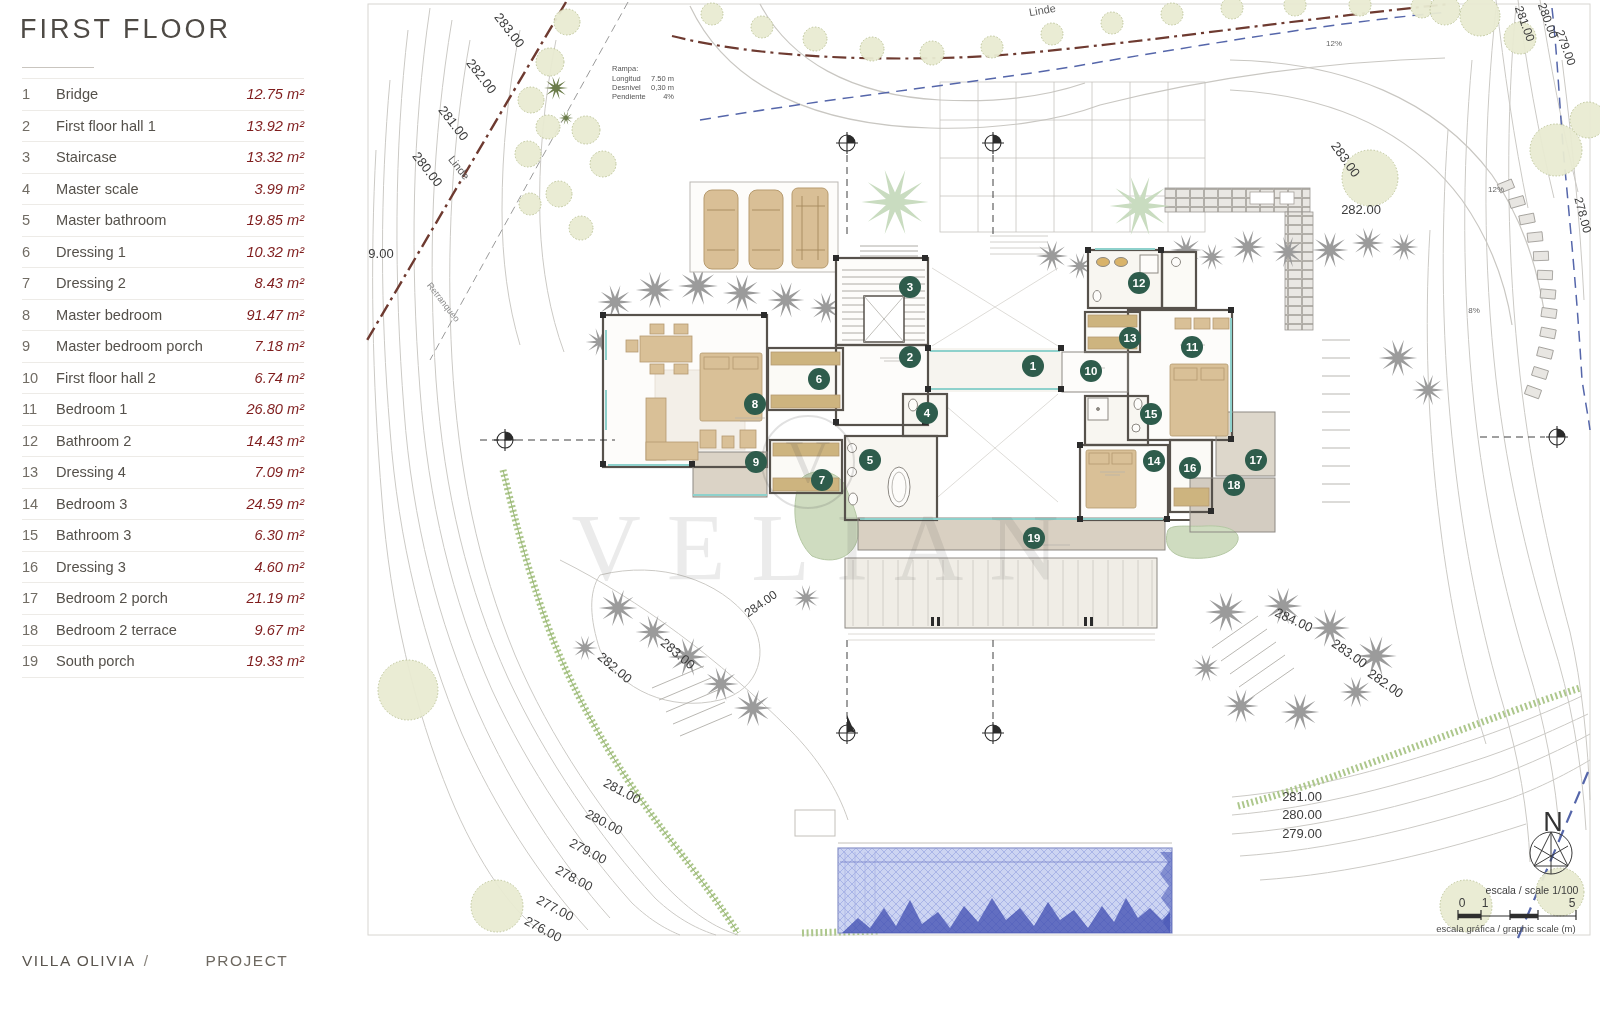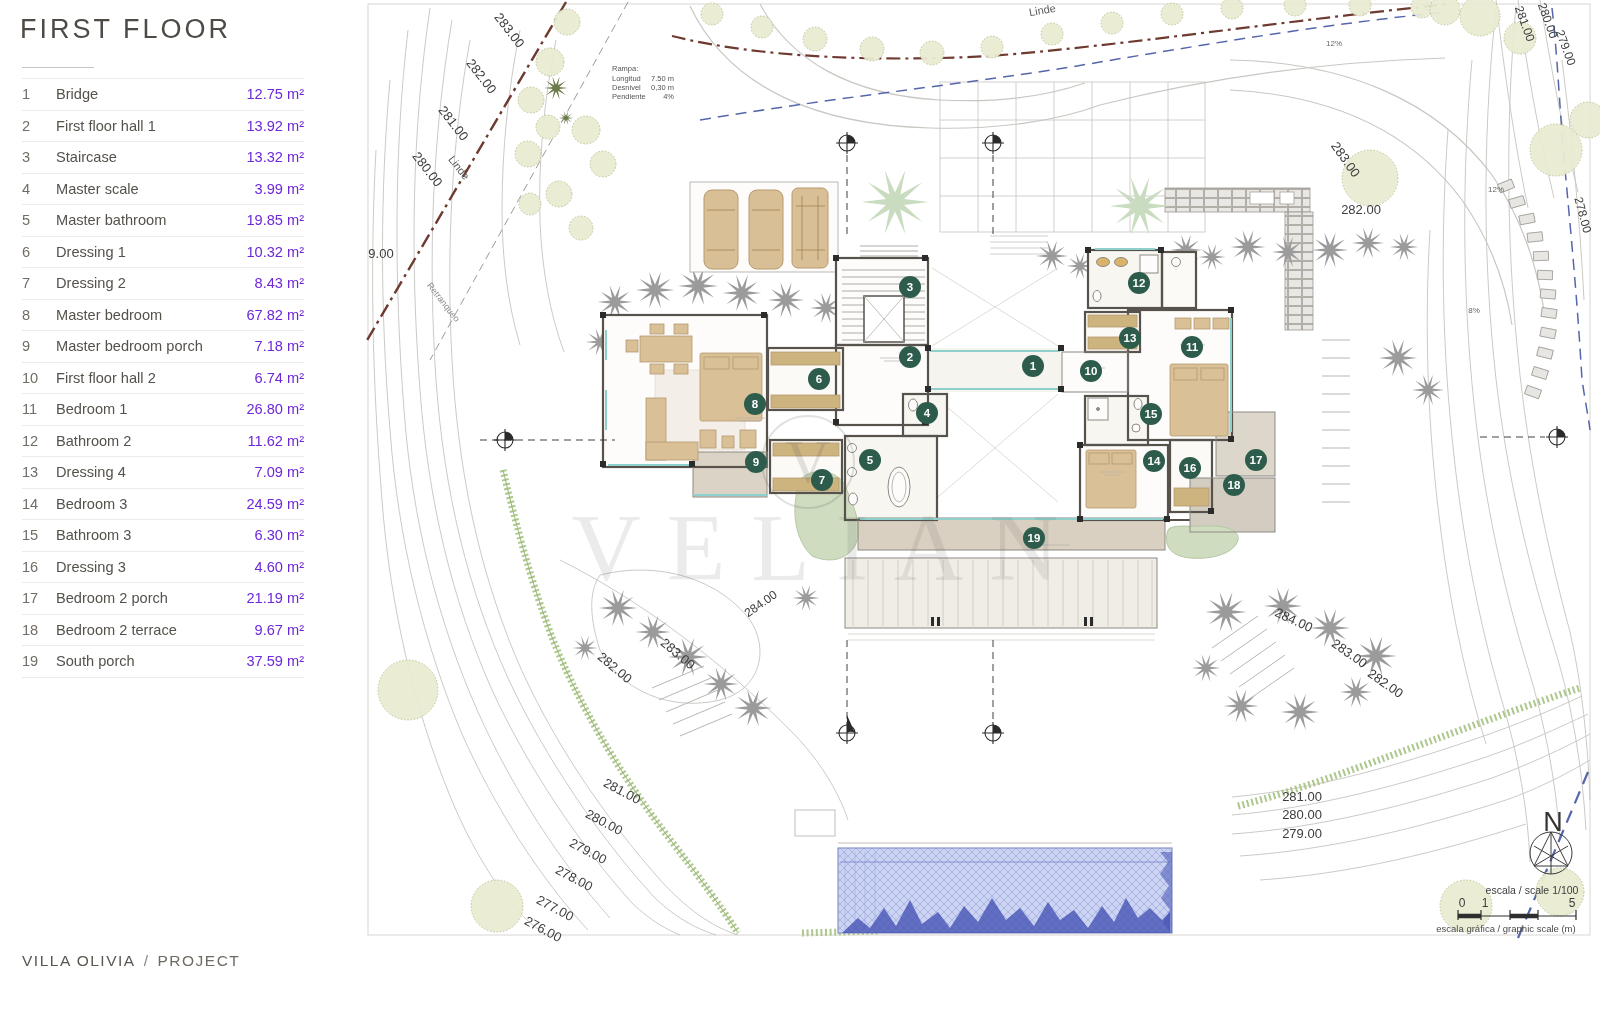--- a/index.html
+++ b/index.html
@@ -6,24 +6,24 @@
   body{width:1600px;height:1033px;position:relative;overflow:hidden;
        font-family:"Liberation Sans",sans-serif;color:#55514b;}
   #panel{position:absolute;left:0;top:0;width:360px;z-index:5;}
   #page-title{margin:14px 0 4px 20px;font-size:27px;font-weight:400;letter-spacing:3px;color:#4e4a45;}
   #title-rule{width:72px;border:none;border-top:1px solid #c9c5bf;margin:22px 0 10px 22px;}
   #legend{margin:0 0 0 22px;width:282px;border-top:1px solid #edebe7;}
   .lrow{display:flex;align-items:center;padding:7px 0 7.5px 0;border-bottom:1px solid #edebe7;
         font-size:14.6px;color:#55514b;}
   .lrow .num{width:34px;color:#716c64;}
   .lrow .nm{flex:1;}
-  .lrow .ar{color:#6d28d9;}
+  .lrow .ar{color:#7f1d1d;font-style:italic;}
   #footer{position:absolute;left:22px;top:952px;font-size:15.5px;letter-spacing:1.5px;color:#5b564f;z-index:5;}
   #footer .sep{color:#8a857d;padding:0 8px;font-weight:300;}
-  #footer .sec{color:#6e6961;}
+  #footer .sec{color:#6e6961;margin-left:48px;}
   svg{position:absolute;left:0;top:0;}
   svg text{font-family:"Liberation Sans",sans-serif;}
   .tn{fill:#555;}
   .wm{font-family:"Liberation Serif",serif;font-size:96px;letter-spacing:26px;fill:rgba(70,70,70,0.11);}
   .wmV{font-family:"Liberation Serif",serif;font-size:62px;fill:rgba(70,70,70,0.14);}
   .north{font-size:27px;font-weight:300;fill:#333;}
   .sc1{font-size:10.5px;fill:#3c3c3c;}
   .sc2{font-size:9.5px;fill:#4a4a4a;}
   .sctick{font-size:12px;fill:#3c3c3c;}
 </style>
@@ -65,41 +65,41 @@
         <span class="ar">10.32 m²</span>
       </div>
       <div class="lrow">
         <span class="num">7</span>
         <span class="nm">Dressing 2</span>
         <span class="ar">8.43 m²</span>
       </div>
       <div class="lrow">
         <span class="num">8</span>
         <span class="nm">Master bedroom</span>
-        <span class="ar">67.82 m²</span>
+        <span class="ar">91.47 m²</span>
       </div>
       <div class="lrow">
         <span class="num">9</span>
         <span class="nm">Master bedroom porch</span>
         <span class="ar">7.18 m²</span>
       </div>
       <div class="lrow">
         <span class="num">10</span>
         <span class="nm">First floor hall 2</span>
         <span class="ar">6.74 m²</span>
       </div>
       <div class="lrow">
         <span class="num">11</span>
         <span class="nm">Bedroom 1</span>
         <span class="ar">26.80 m²</span>
       </div>
       <div class="lrow">
         <span class="num">12</span>
         <span class="nm">Bathroom 2</span>
-        <span class="ar">11.62 m²</span>
+        <span class="ar">14.43 m²</span>
       </div>
       <div class="lrow">
         <span class="num">13</span>
         <span class="nm">Dressing 4</span>
         <span class="ar">7.09 m²</span>
       </div>
       <div class="lrow">
         <span class="num">14</span>
         <span class="nm">Bedroom 3</span>
         <span class="ar">24.59 m²</span>
@@ -120,21 +120,21 @@
         <span class="ar">21.19 m²</span>
       </div>
       <div class="lrow">
         <span class="num">18</span>
         <span class="nm">Bedroom 2 terrace</span>
         <span class="ar">9.67 m²</span>
       </div>
       <div class="lrow">
         <span class="num">19</span>
         <span class="nm">South porch</span>
-        <span class="ar">37.59 m²</span>
+        <span class="ar">19.33 m²</span>
       </div>
     </div>
 </div>
 
 <div id="footer">
   <span>VILLA OLIVIA</span><span class="sep">/</span><span class="sec">PROJECT</span>
 </div>
 
 <svg width="1600" height="1033" viewBox="0 0 1600 1033">
   <defs>

